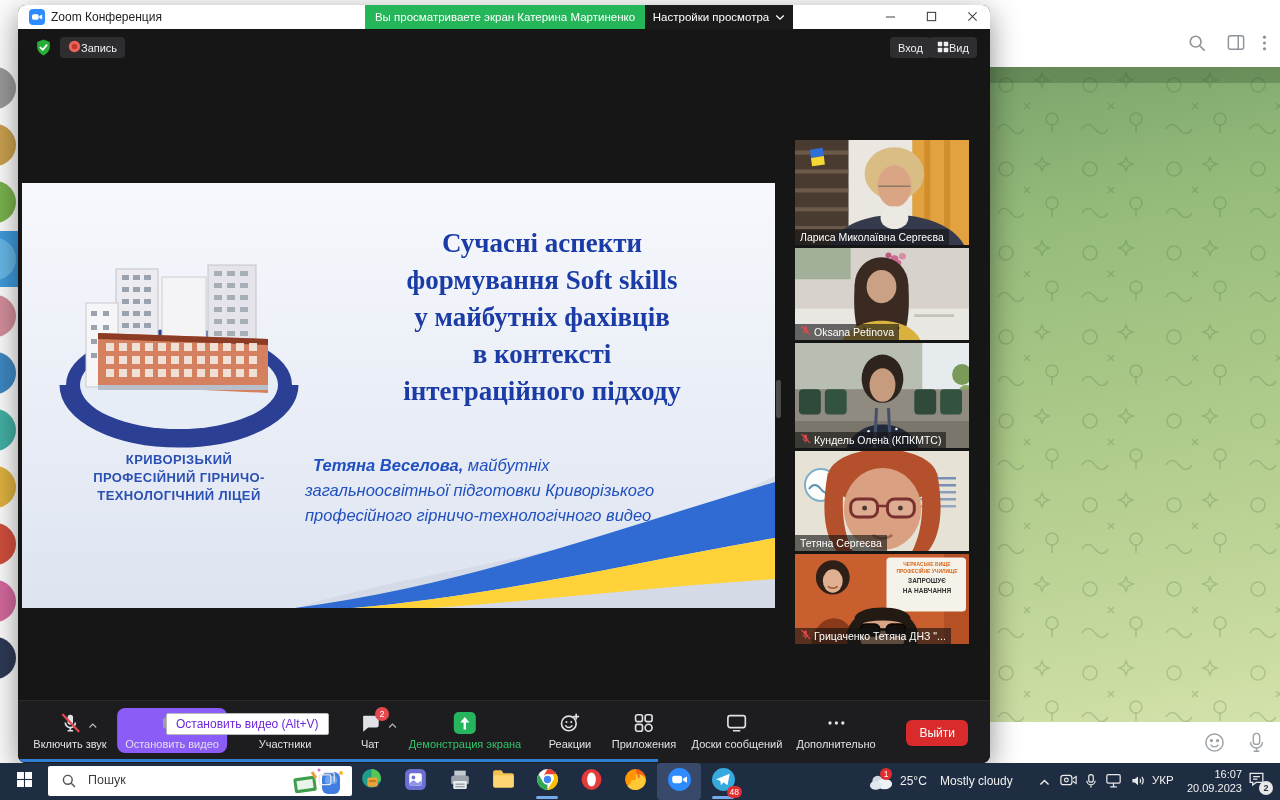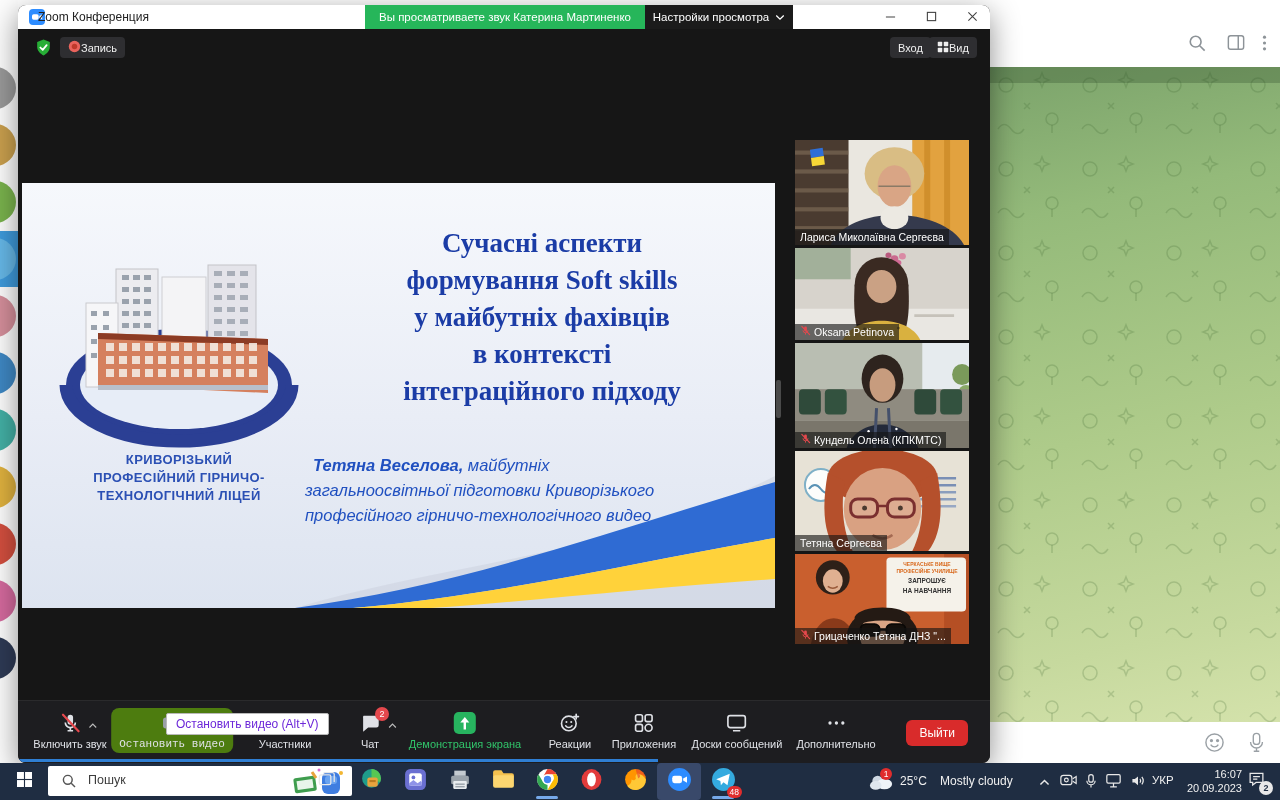--- a/index.html
+++ b/index.html
@@ -16,21 +16,21 @@
   #tg-chatbg{position:absolute;left:0;top:67px;width:290px;height:655px;
     background:linear-gradient(168deg,#7ba36b 0%,#94ba7a 22%,#aecb8a 55%,#c6d99e 85%,#d4e2ab 100%);}
   #tg-chatbg .band{position:absolute;left:0;top:0;width:100%;height:16px;background:rgba(40,70,35,.28);}
   #tg-input{position:absolute;left:0;top:722px;width:290px;height:41px;background:#fff;}
   #tg-input .tg-iicon{position:absolute;top:10px;cursor:pointer;}
   
   #zoomwin{position:absolute;left:18px;top:5px;width:972px;height:758px;background:#161616;
     border-radius:8px;box-shadow:0 8px 30px rgba(0,0,0,.45);overflow:hidden;}
   #ztitle{position:absolute;left:0;top:0;width:100%;height:24px;background:#fff;}
   #ztitle .logo{position:absolute;left:11px;top:4px;}
-  #ztitle .ttext{position:absolute;left:20px;top:5px;font-size:12px;color:#222;}
+  #ztitle .ttext{position:absolute;left:33px;top:5px;font-size:12px;color:#222;}
   #zbanner{position:absolute;left:347px;top:0;width:280px;height:24px;background:#26b65a;color:#fff;
     font-size:11.5px;line-height:24px;text-align:center;white-space:nowrap;overflow:hidden;}
   #zviewopt{position:absolute;left:627px;top:0;width:148px;height:24px;background:#1b1b1b;color:#fff;
     font-size:11.5px;line-height:24px;text-align:center;cursor:pointer;}
   #zviewopt .chev{margin-left:6px;display:inline-block;}
   .wctl{position:absolute;top:0;width:32px;height:24px;text-align:center;line-height:24px;cursor:pointer;}
   
   .chip{position:absolute;background:#2e2e31;border-radius:4px;color:#f0f0f0;font-size:11px;
     display:flex;align-items:center;padding:0 8px;height:21px;cursor:pointer;}
   
@@ -54,21 +54,21 @@
     font-size:10.5px;line-height:16px;padding:0 5px;white-space:nowrap;overflow:hidden;
     display:flex;align-items:center;gap:3px;}
   .poster{position:absolute;left:96px;top:7px;width:72px;text-align:center;}
   .poster .pl-o{font-size:5px;font-weight:bold;color:#d96a1e;line-height:7px;}
   .poster .pl-d{font-size:6.5px;font-weight:bold;color:#333;line-height:9px;margin-top:1px;}
   #phandle{position:absolute;left:758px;top:375px;width:5px;height:38px;background:#4a4a4a;border-radius:2px;cursor:pointer;}
   
   #ztoolbar{position:absolute;left:0;top:695px;width:100%;height:63px;background:#1d1d20;border-top:1px solid #2a2a2c;}
   .tbtn{position:absolute;top:7px;transform:translateX(-50%);display:flex;flex-direction:column;
     align-items:center;color:#dfe1e6;font-size:11px;cursor:pointer;padding:3px 8px;border-radius:8px;}
-  .tbtn.hover{background:#4d7c0f;font-family:Liberation Mono, monospace;}
+  .tbtn.hover{background:#8b5cf6;}
   .tbtn .irow{position:relative;height:26px;display:flex;align-items:center;}
   .tbtn .lbl{margin-top:1px;white-space:nowrap;}
   .tbtn.green .lbl{color:#31c46a;}
   .tbtn .chev{position:absolute;right:-16px;top:8px;}
   .tbtn .badge{position:absolute;right:-8px;top:-4px;background:#e5484d;color:#fff;font-size:9px;
     width:14px;height:14px;border-radius:50%;text-align:center;line-height:14px;}
   #leavebtn{position:absolute;right:22px;top:19px;background:#d92b2b;color:#fff;font-size:12px;
     padding:6px 13px;border-radius:6px;cursor:pointer;}
   #vtooltip{position:absolute;left:148px;top:12px;background:#fff;border:1px solid #b9b9b9;border-radius:2px;
     font-size:12px;color:#6d28d9;padding:3px 9px;white-space:nowrap;z-index:6;}
@@ -163,21 +163,21 @@
   </div>
 
   <div id="zoomwin">
     <div id="ztitle">
       <span class="logo"><svg viewBox="0 0 24 24" width="16" height="16">
             <rect width="24" height="24" rx="6" fill="#2d8cff"></rect>
             <rect x="4.5" y="8" width="10" height="8" rx="2.5" fill="#fff"></rect>
             <path d="M15.5 10.5 19.8 8.3v7.4l-4.3-2.2z" fill="#fff"></path>
           </svg></span>
       <span class="ttext">Zoom Конференция</span>
-      <div id="zbanner">Вы просматриваете звук Катерина Мартиненко</div>
+      <div id="zbanner">Вы просматриваете экран Катерина Мартиненко</div>
       <div id="zviewopt"><span>Настройки просмотра</span><span class="chev"><svg viewBox="0 0 12 8" width="10" height="7" fill="none" stroke="#fff" stroke-width="1.6">
               <path d="M1.5 1.5 6 6l4.5-4.5"></path>
             </svg></span></div>
       <div class="wctl" style="left:856px"><svg viewBox="0 0 12 12" width="11" height="11" stroke="#444" stroke-width="1.2">
             <path d="M1 6.5h10"></path>
           </svg></div>
       <div class="wctl" style="left:897px"><svg viewBox="0 0 12 12" width="11" height="11" fill="none" stroke="#444" stroke-width="1.2">
             <rect x="1.5" y="1.5" width="9" height="9"></rect>
           </svg></div>
       <div class="wctl" style="left:938px"><svg viewBox="0 0 12 12" width="11" height="11" stroke="#444" stroke-width="1.2">

